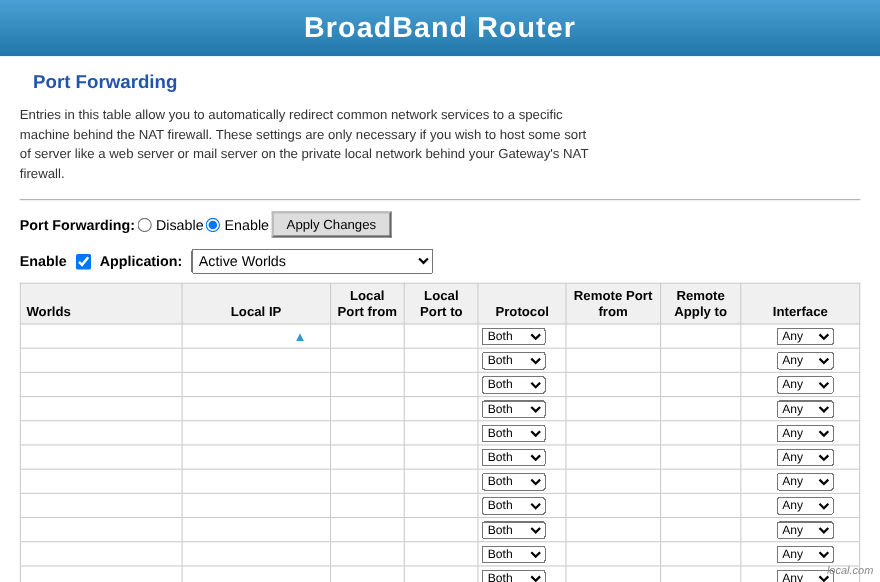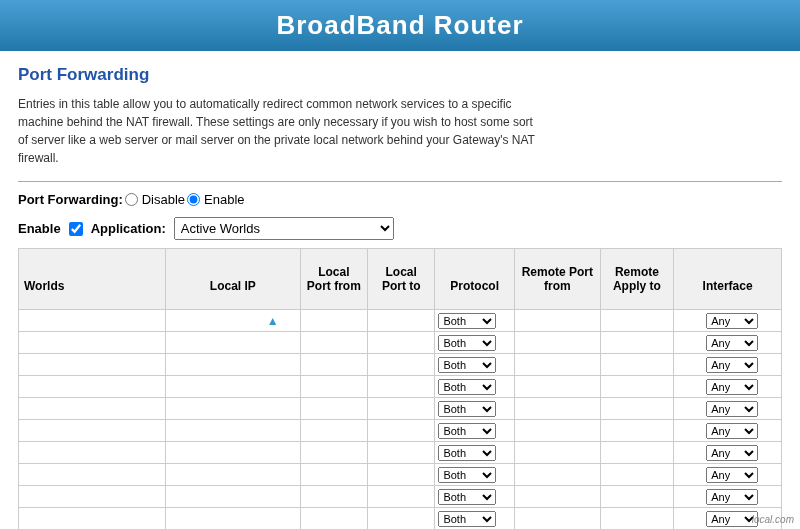--- a/index.html
+++ b/index.html
@@ -17,20 +17,21 @@
 
     .content {
       padding: 14px 18px;
     }
 
     .page-title {
       color: #2255aa;
       font-size: 17px;
       font-weight: bold;
       margin-bottom: 10px;
+      margin-left: 12px;
     }
 
     .description {
       font-size: 12px;
       color: #333;
       line-height: 1.5;
       margin-bottom: 14px;
       max-width: 520px;
     }
 
@@ -87,21 +88,21 @@
 
     table {
       width: 100%;
       border-collapse: collapse;
       font-size: 12px;
     }
 
     table th {
       background: #f0f0f0;
       border: 1px solid #ccc;
-      padding: 16px 5px;
+      padding: 4px 5px;
       text-align: center;
       font-weight: bold;
       font-size: 12px;
       vertical-align: bottom;
     }
 
     table th.left-align {
       text-align: left;
     }
 
@@ -165,20 +166,21 @@
   <div class="pf-toggle-row">
     <span>Port Forwarding:</span>
     <label>
       <input type="radio" name="pf_mode" style="">
       <span>Disable</span>
     </label>
     <label>
       <input type="radio" name="pf_mode" checked="" style="">
       <span>Enable</span>
     </label>
+    <button class="apply-btn">Apply Changes</button>
   </div>
 
   <div class="app-row">
     <span>Enable</span>
     <input type="checkbox" checked="" style="">
     <span>Application:</span>
     <select>
       <option>Active Worlds</option>
       <option>AIM Talk</option>
       <option>AOL Messenger</option>

